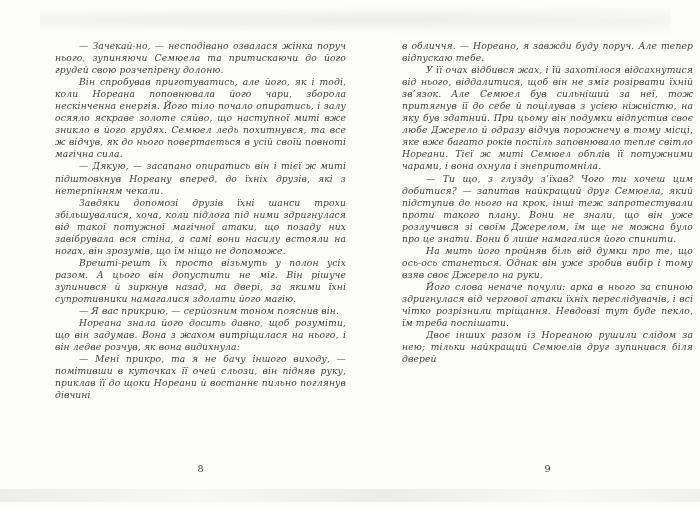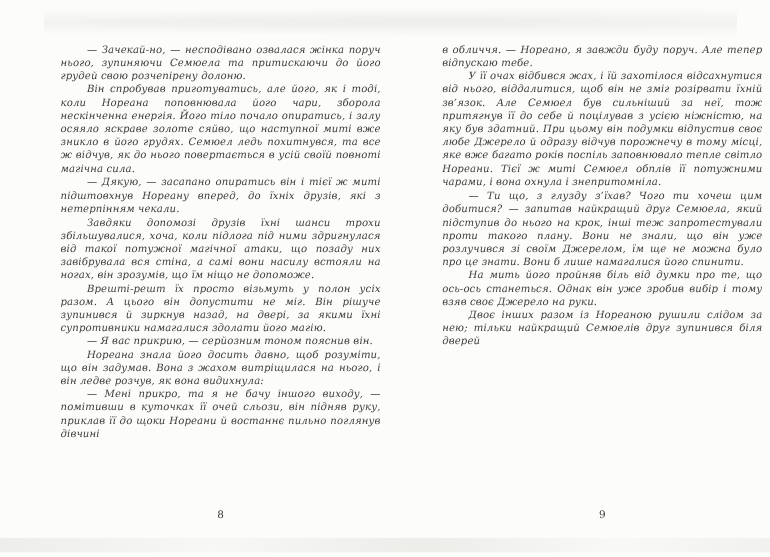--- a/index.html
+++ b/index.html
@@ -101,19 +101,20 @@
       </div>
     <div class="page-number">8</div>
   </div>
 
   <div class="page page-right">
     <div class="page-text">
         <p class="para no-indent">в обличчя. — Нореано, я завжди буду поруч. Але тепер відпускаю тебе.</p>
         <p class="para">У її очах відбився жах, і їй захотілося відсахнутися від нього, віддалитися, щоб він не зміг розірвати їхній зв’язок. Але Семюел був сильніший за неї, тож притягнув її до себе й поцілував з усією ніжністю, на яку був здатний. При цьому він подумки відпустив своє любе Джерело й одразу відчув порожнечу в тому місці, яке вже багато років поспіль заповнювало тепле світло Нореани. Тієї ж миті Семюел обплів її потужними чарами, і вона охнула і знепритомніла.</p>
         <p class="para">— Ти що, з глузду з’їхав? Чого ти хочеш цим добитися? — запитав найкращий друг Семюела, який підступив до нього на крок, інші теж запротестували проти такого плану. Вони не знали, що він уже розлучився зі своїм Джерелом, їм ще не можна було про це знати. Вони б лише намагалися його спинити.</p>
         <p class="para">На мить його пройняв біль від думки про те, що ось-ось станеться. Однак він уже зробив вибір і тому взяв своє Джерело на руки.</p>
+        <p class="para">Його слова неначе почули: арка в нього за спиною здригнулася від чергової атаки їхніх переслідувачів, і всі чітко розрізнили тріщання. Невдовзі тут буде пекло, їм треба поспішати.</p>
         <p class="para">Двоє інших разом із Нореаною рушили слідом за нею; тільки найкращий Семюелів друг зупинився біля дверей</p>
       </div>
     <div class="page-number">9</div>
   </div>
 
   <div class="smudge-bottom"></div>
 </div>
 
 </body></html>

